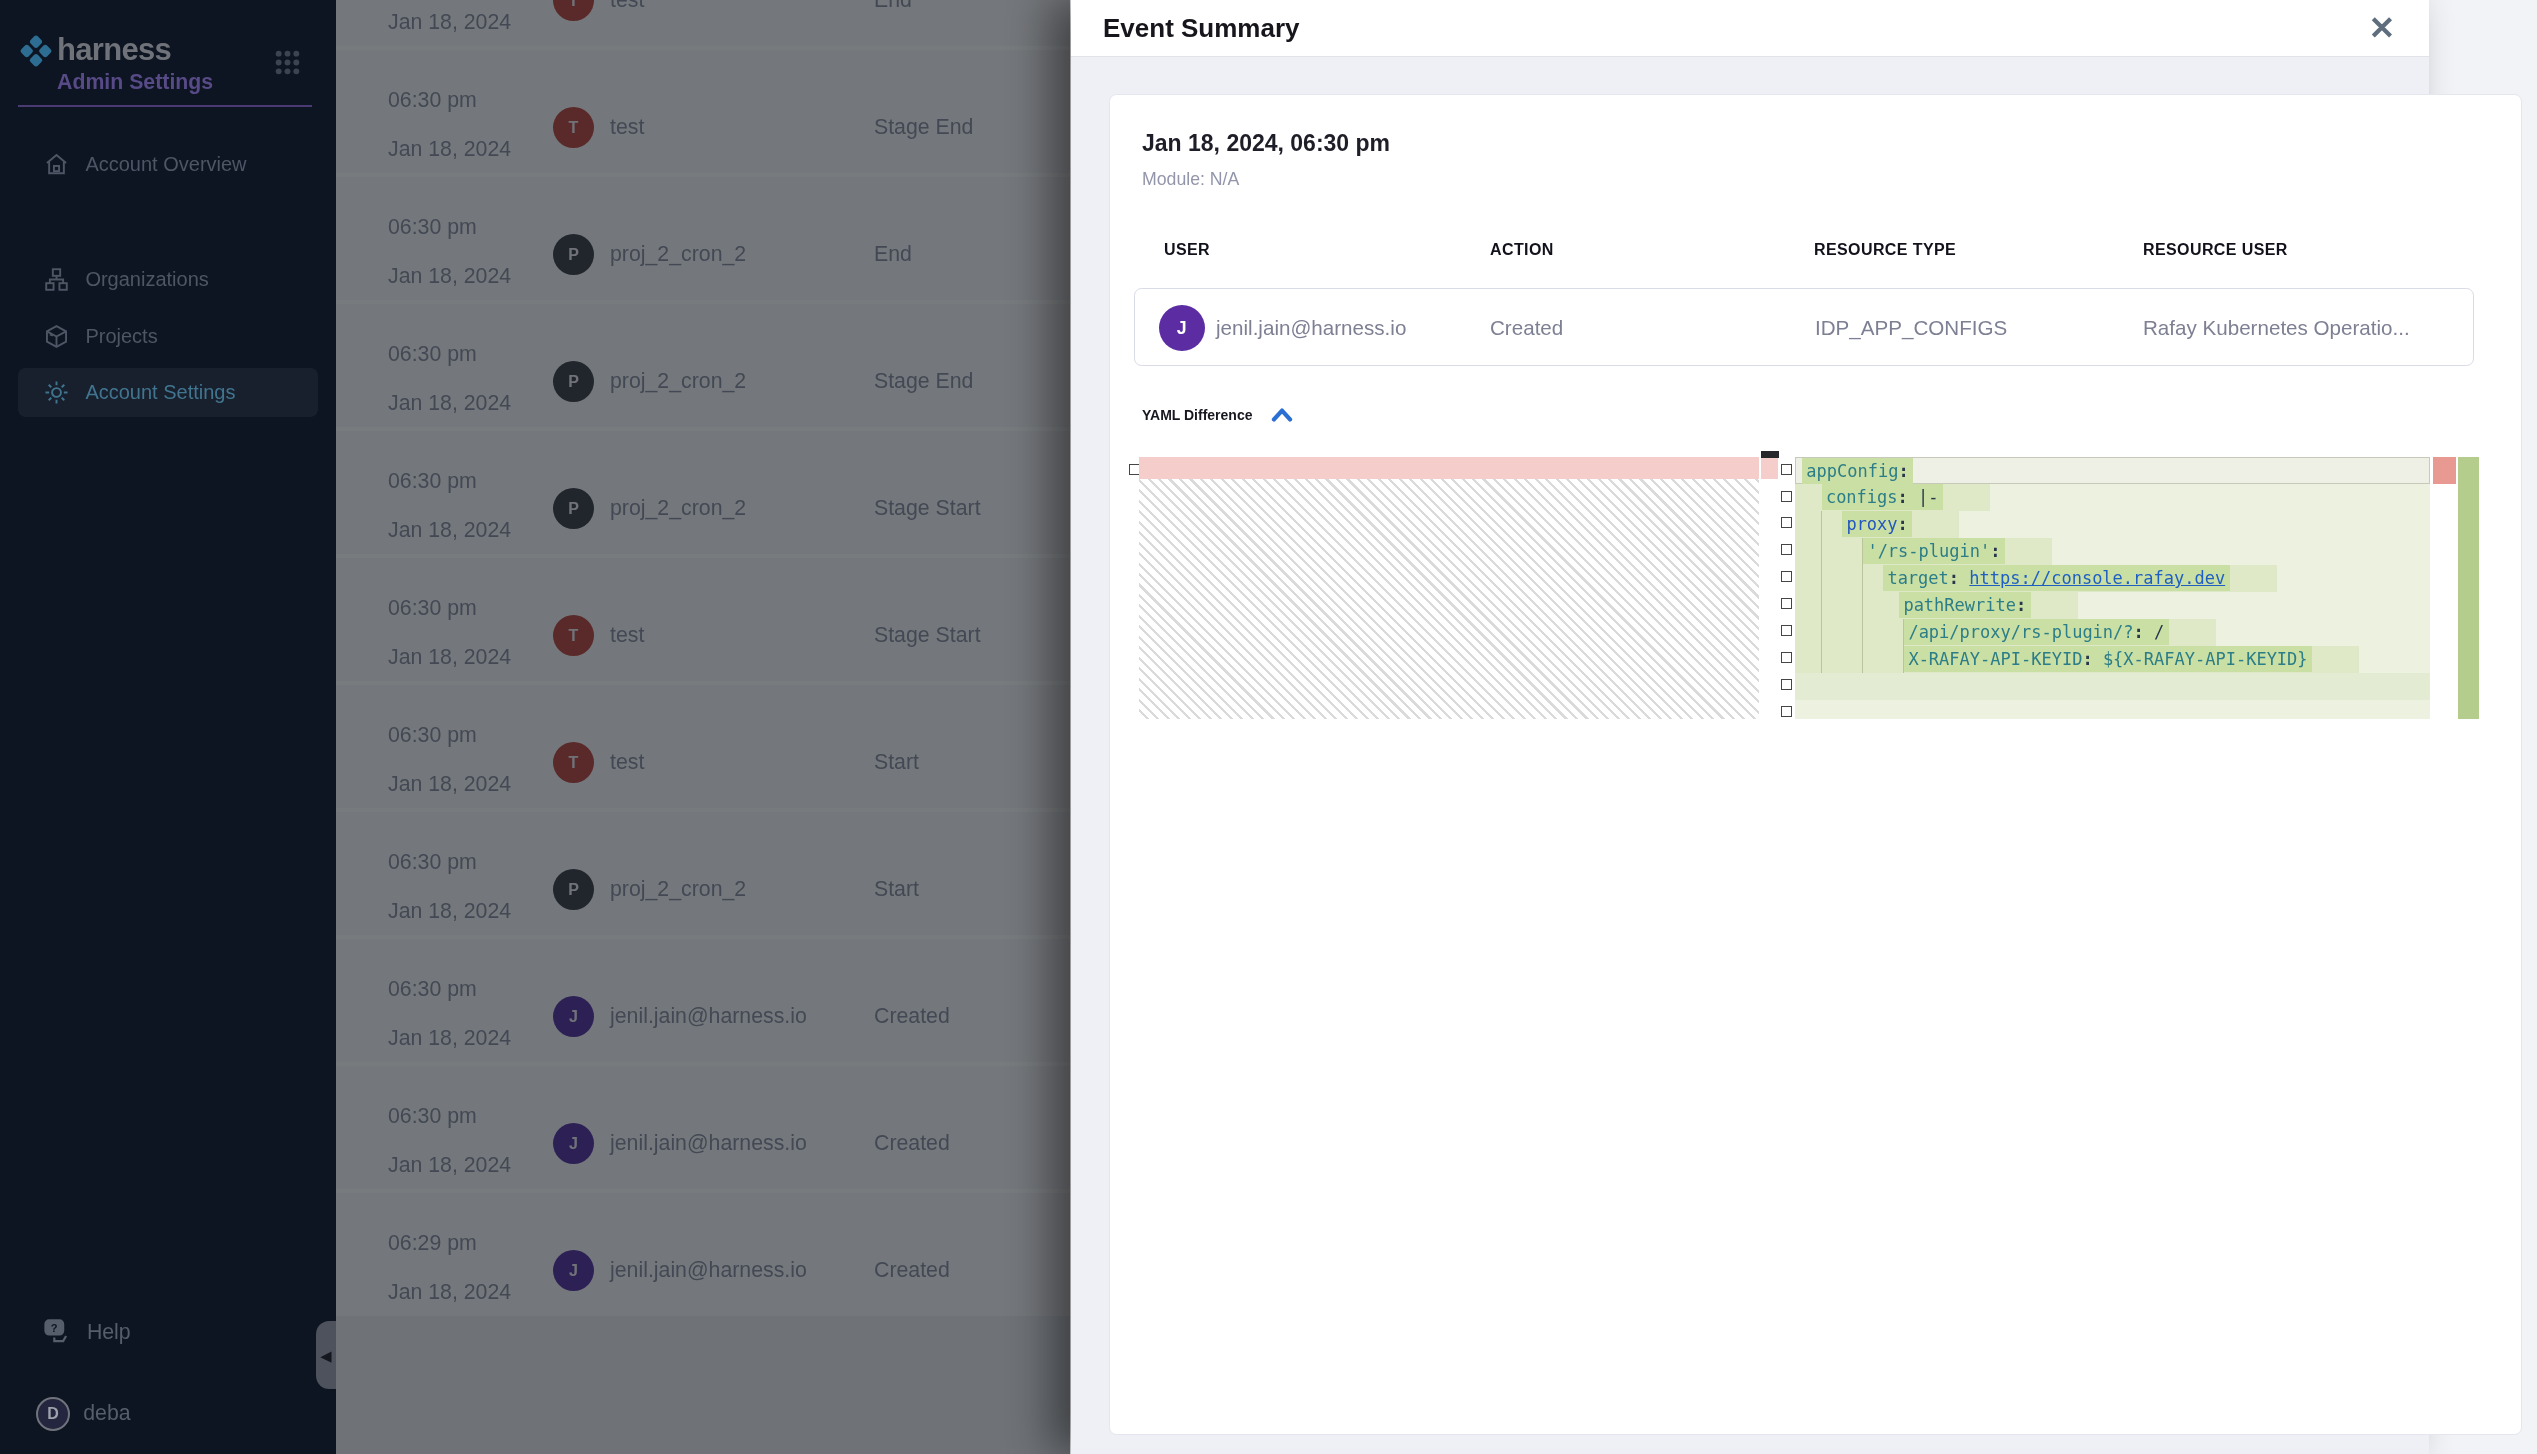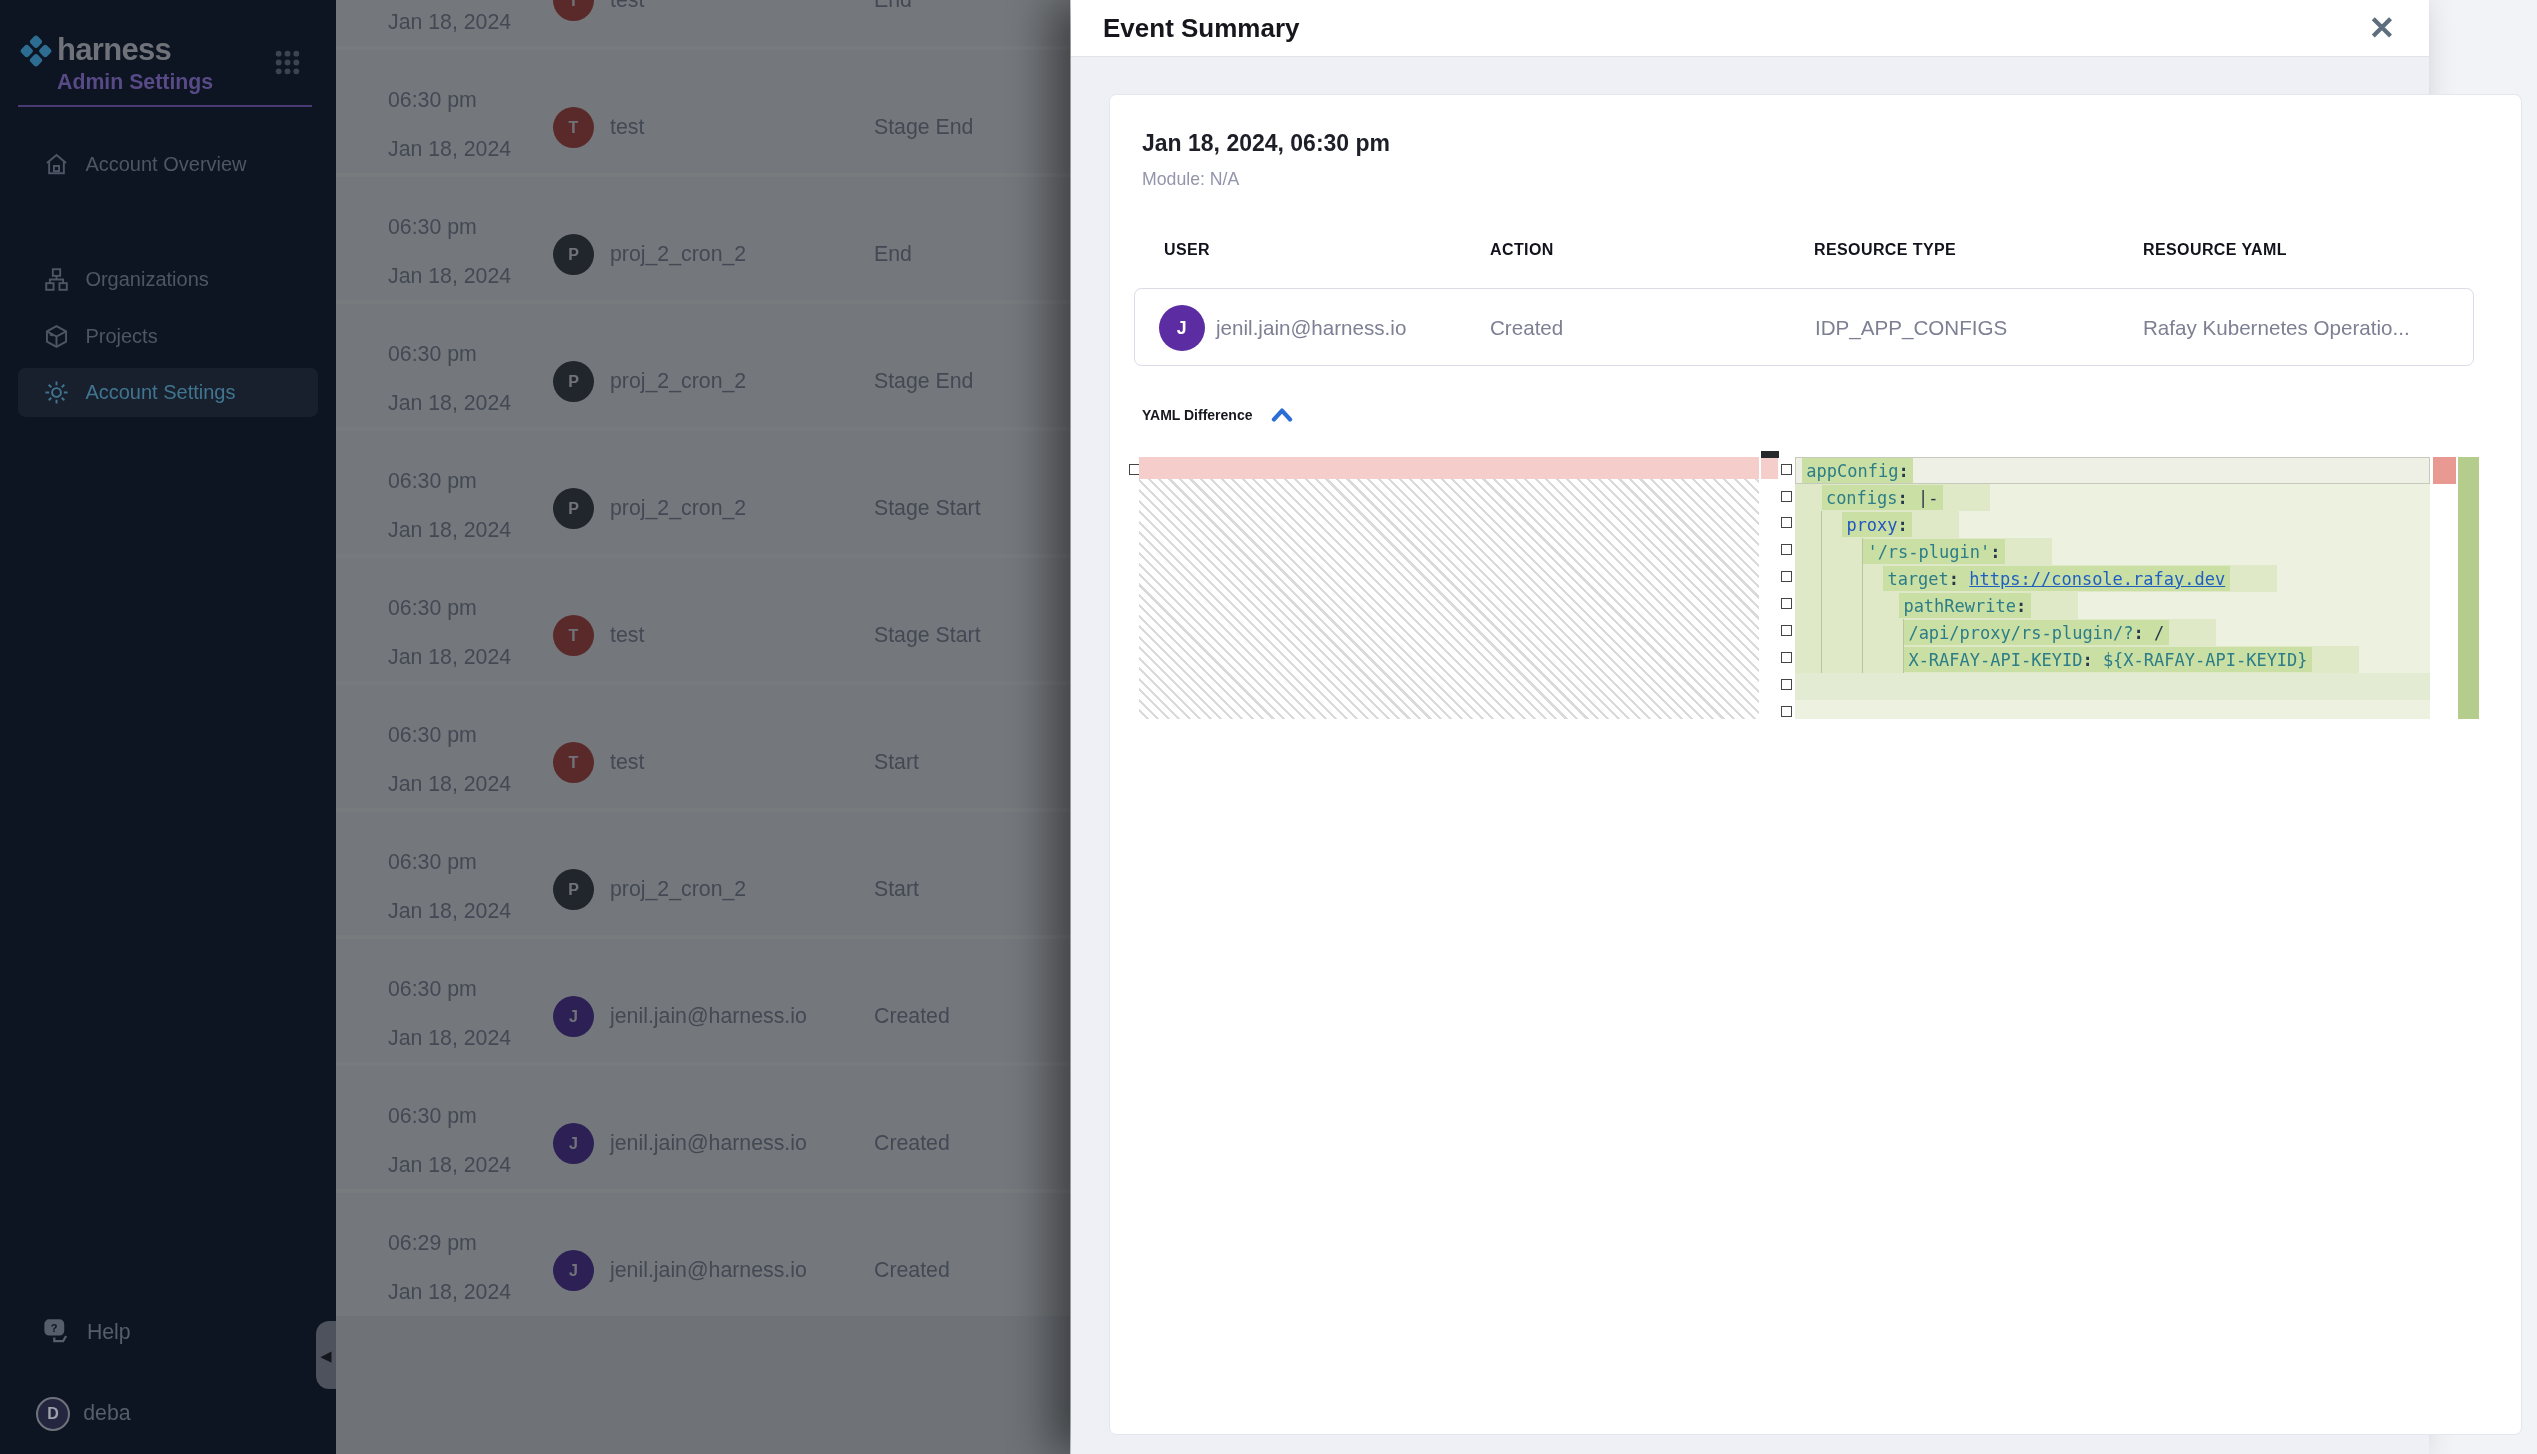--- a/index.html
+++ b/index.html
@@ -61,21 +61,21 @@
   .pink-band { position:absolute; left:11.8px; top:0; width:639px; height:22px; background:#f5cecb; }
   .hatch { position:absolute; left:11.8px; top:22px; width:620px; height:240px;
            background:repeating-linear-gradient(45deg,#ffffff 0 5.2px,#dadada 5.2px 7.4px); }
   .pane-divider { position:absolute; left:632px; top:0; width:2.2px; height:262px; background:#ffffff; }
   .divider-tick { position:absolute; left:634px; top:-5.9px; width:17.7px; height:6.6px; background:#26282c; }
   .rgutter { position:absolute; left:654px; top:0; width:14px; height:262px; }
   .rgutter .chk { position:absolute; left:0; }
   .codepane { position:absolute; left:668px; top:0; width:635px; height:262px; background:#edf1e0; overflow:hidden;
               font-family:"DejaVu Sans Mono", monospace; font-size:17px; }
   .cline { position:relative; height:27px; white-space:nowrap; }
-  .linebg { position:relative; display:inline-flex; align-items:center; height:100%; background:#dfe9c8; padding-right:47px; }
+  .linebg { position:relative; display:inline-flex; align-items:flex-start; height:100%; background:#dfe9c8; padding-right:47px; }
   .guides { position:absolute; left:5.9px; top:0; bottom:0;
             background:repeating-linear-gradient(90deg, transparent 0 20px, #b9c69b 20px 20.6px); }
   .hl { position:relative; background:#c9dfa4; padding:2.9px 4.4px; }
   .cline.cur .linebg { display:flex; width:100%; background:#eef0e6; border:1.5px solid #c6cabb; }
   .tok-key { color:#2c7d87; } .tok-blue { color:#2456c0; } .tok-punct { color:#28384a; font-weight:700; }
   .tok-plain { color:#28384a; } .tok-url { color:#1f5fc2; text-decoration:underline; }
   .red-marker { position:absolute; left:1306px; top:0; width:23px; height:27px; background:#e89a92; }
   .green-ruler { position:absolute; left:1331px; top:0; width:20.6px; height:262px; background:#b4cc8c; }
 
   svg { display:block; }
@@ -256,21 +256,21 @@
       <div class="close-btn">✕</div>
     </header>
 
     <div class="card">
       <div class="ev-date">Jan 18, 2024, 06:30 pm</div>
       <div class="ev-module">Module: N/A</div>
 
       <div class="th c1">USER</div>
       <div class="th c2">ACTION</div>
       <div class="th c3">RESOURCE TYPE</div>
-      <div class="th c4">RESOURCE YAML</div>
+      <div class="th c4">RESOURCE USER</div>
 
       <div class="ev-rowbox">
         <div class="ev-avatar">J</div>
         <div class="ev-cell ev-user">jenil.jain@harness.io</div>
         <div class="ev-cell ev-action">Created</div>
         <div class="ev-cell ev-type">IDP_APP_CONFIGS</div>
         <div class="ev-cell ev-name">Rafay Kubernetes Operatio...</div>
       </div>
 
       <div class="yaml-label-row">

